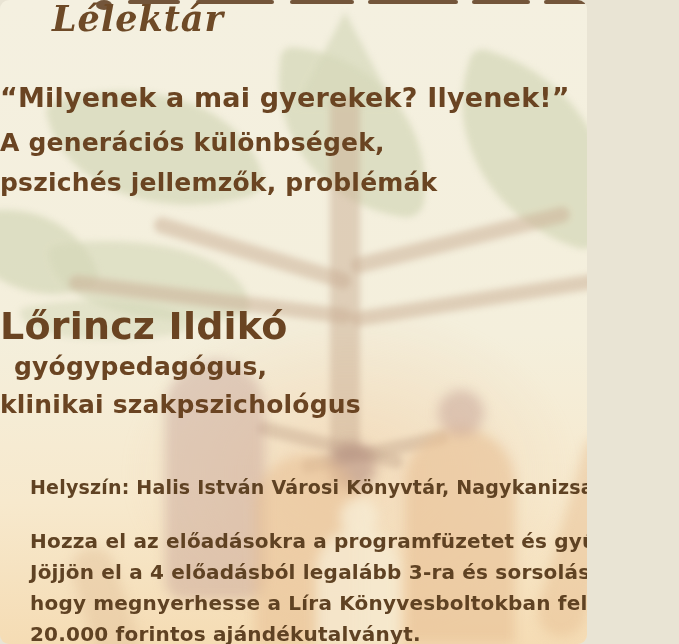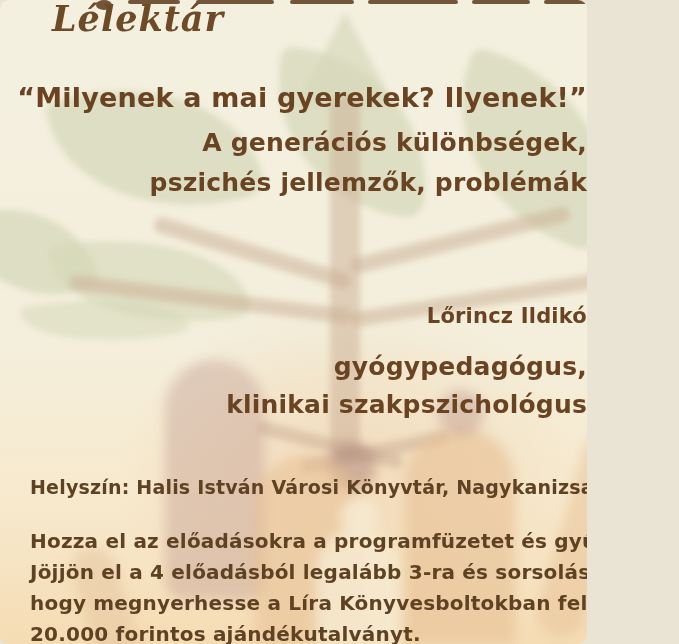--- a/index.html
+++ b/index.html
@@ -22,32 +22,32 @@
     position:absolute;left:120px;top:300px;width:460px;height:344px;
     background:radial-gradient(ellipse at center,rgba(238,200,160,.45) 0%,rgba(238,200,160,0) 70%);
   }
   
   .frag{position:absolute;top:0;height:4px;background:rgba(92,58,28,.85);border-radius:2px;}
   
   .txt{
     position:absolute;color:#6a4422;font-weight:bold;
     font-family:"DejaVu Sans",sans-serif;letter-spacing:.2px;white-space:nowrap;
   }
-  .center{left:0;right:0;text-align:right;}
+  .center{left:0;right:0;text-align:left;}
   .brand{
     left:52px;top:-2px;font-size:35px;font-style:italic;font-weight:600;
     font-family:"DejaVu Serif",serif;color:#6e4a27;letter-spacing:1px;
   }
   .title{top:82px;font-size:27px;}
   .sub1{top:128px;font-size:25px;}
   .sub2{top:168px;font-size:25px;}
   .date{top:244px;font-size:26px;}
-  .speaker{top:304px;font-size:21px;}
+  .speaker{top:304px;font-size:38px;}
   .role1{top:352px;font-size:25px;margin-left:14px;}
-  .role2{top:390px;font-size:25px;padding-left:20px;}
+  .role2{top:390px;font-size:25px;}
   .loc{left:30px;top:476px;font-size:19px;color:#5f4223;}
   .info{left:30px;font-size:20px;color:#5f4223;}
   .i1{top:529px}.i2{top:560px}.i3{top:591px}.i4{top:622px}
 </style>
 </head>
 <body>
 
 <div class="poster">
 
   <div class="tree-layer">

